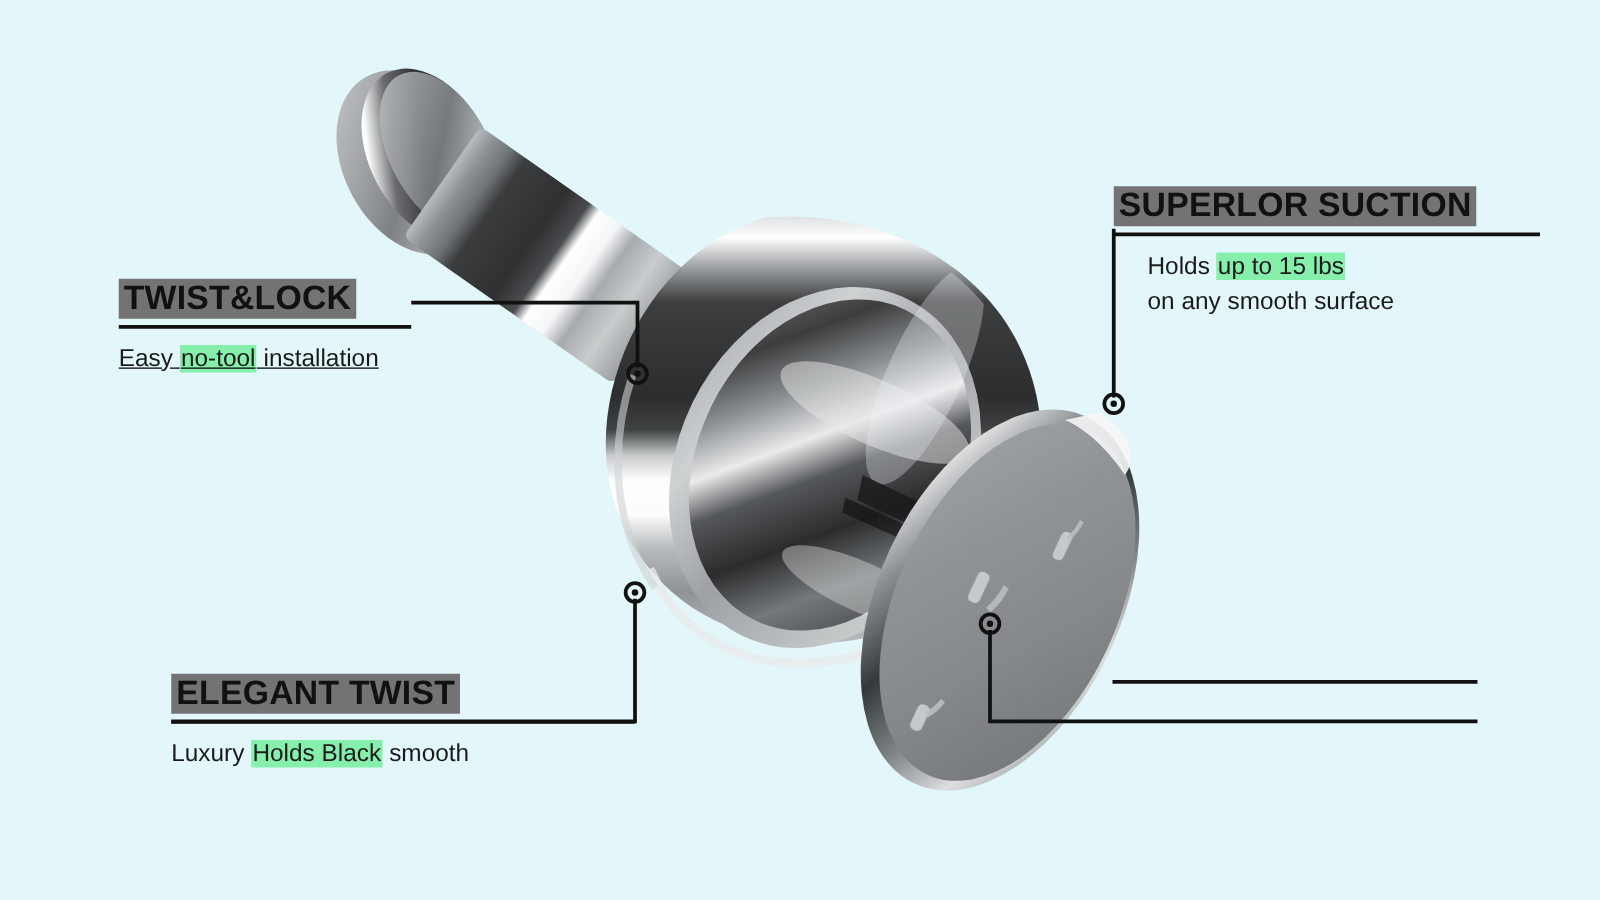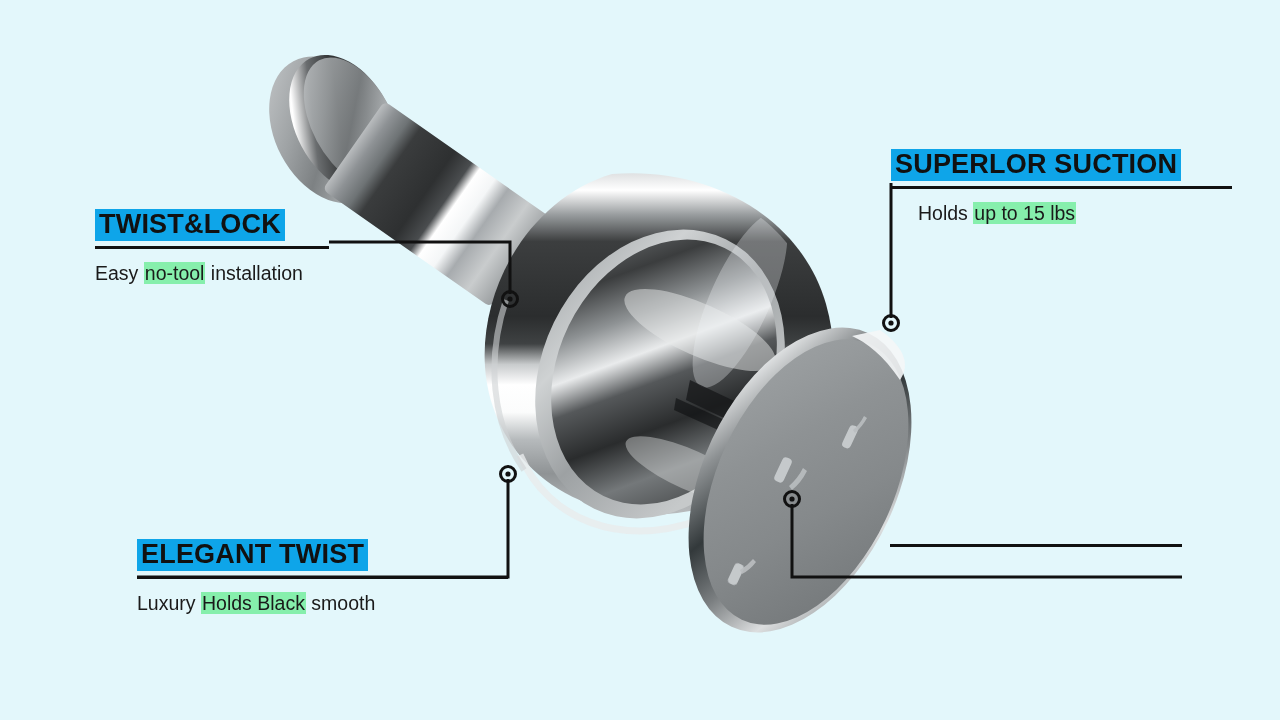--- a/index.html
+++ b/index.html
@@ -29,21 +29,21 @@
   
   .callout {
     position: absolute;
   }
   .callout-heading {
     display: inline-block;
     font-size: 27px;
     font-weight: bold;
     letter-spacing: 0.2px;
     color: #111111;
-    background: #0ea5e9;
+    background: #737373;
     padding: 1px 4px 2px 4px;
     white-space: nowrap;
     line-height: 1.06;
   }
   .callout-rule {
     height: 3px;
     background: #111111;
     margin-top: 5px;
   }
   .callout-body {
@@ -52,21 +52,21 @@
     color: #1a1a1a;
     line-height: 1.48;
     white-space: nowrap;
   }
   .hl {
     background: #86efac;
     padding: 0 1px;
   }
 
   
-  #callout-twistlock   { left: 95px;  top: 209px; }
+  #callout-twistlock   { left: 95px;  top: 223px; text-decoration: underline; }
   #callout-twistlock .callout-rule { width: 234px; }
 
   #callout-suction     { left: 891px; top: 149px; }
   #callout-suction .callout-rule   { width: 341px; }
   #callout-suction .callout-body   { padding-left: 27px; }
 
   #callout-elegant     { left: 137px; top: 539px; }
   #callout-elegant .callout-rule   { width: 371px; }
 
   #callout-rustfree    { left: 890px; top: 539px; }
@@ -280,20 +280,21 @@
     <div class="callout-heading">TWIST&amp;LOCK</div>
     <div class="callout-rule"></div>
     <div class="callout-body"><span>Easy </span><span class="hl">no-tool</span><span> installation</span></div>
   </div>
 
   <div class="callout" id="callout-suction">
     <div class="callout-heading">SUPERLOR SUCTION</div>
     <div class="callout-rule"></div>
     <div class="callout-body">
       <div><span>Holds </span><span class="hl">up to 15 lbs</span></div>
+      <div>on any smooth surface</div>
     </div>
   </div>
 
   <div class="callout" id="callout-elegant">
     <div class="callout-heading">ELEGANT TWIST</div>
     <div class="callout-rule"></div>
     <div class="callout-body"><span>Luxury </span><span class="hl">Holds Black</span><span> smooth</span></div>
   </div>
 
   <div class="callout" id="callout-rustfree">

